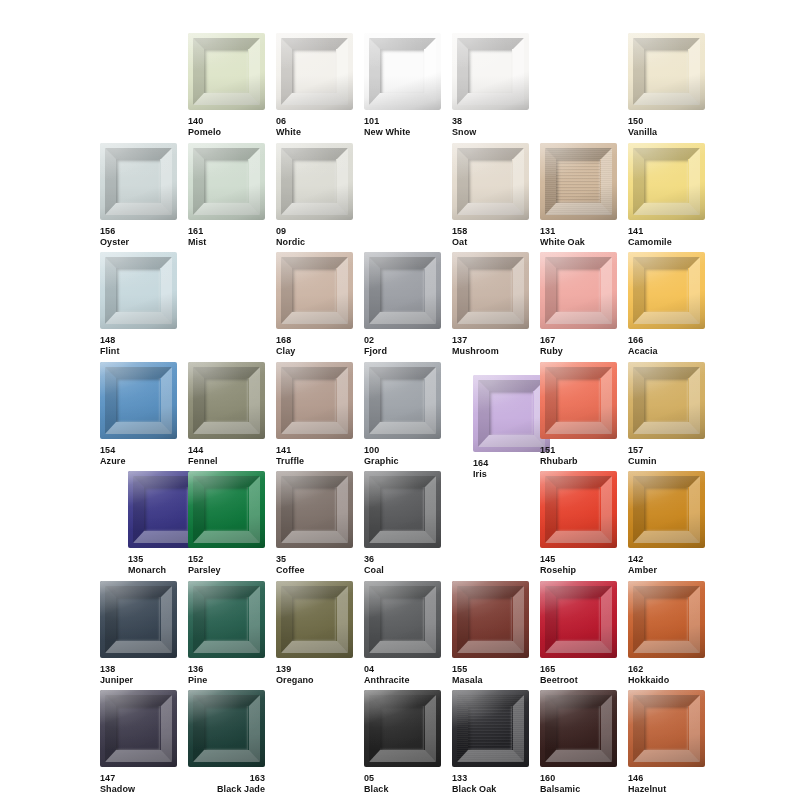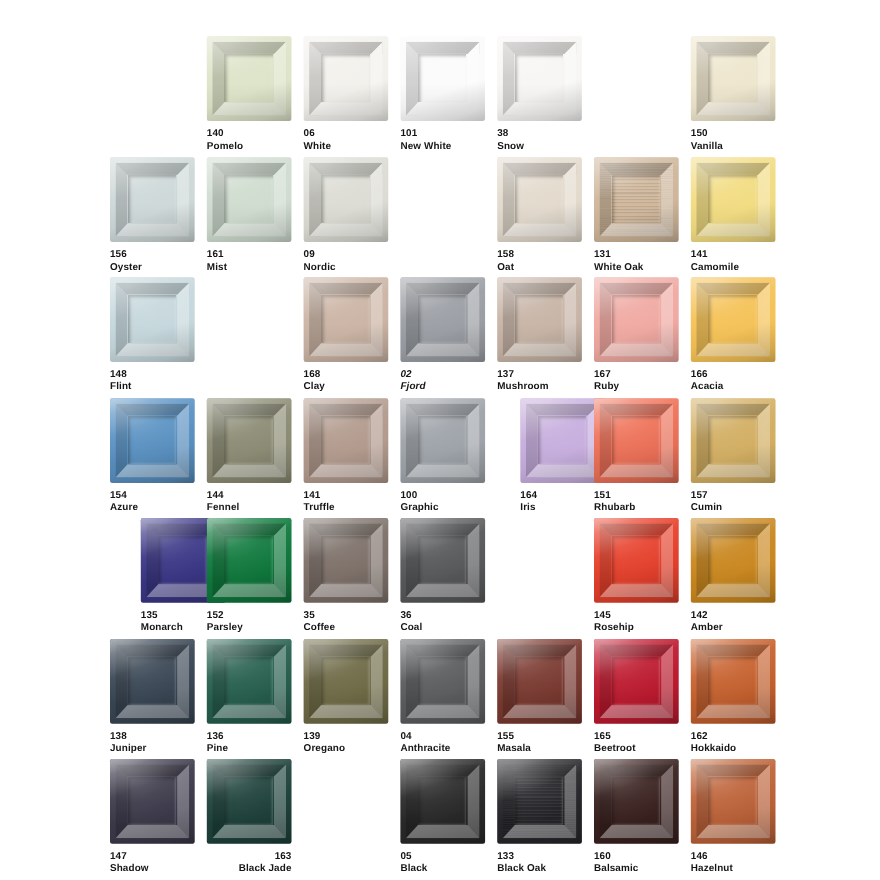--- a/index.html
+++ b/index.html
@@ -294,21 +294,21 @@
         <div class="molding"></div>
         <div class="field"></div>
         <div class="frame-top"></div>
         <div class="sheen"></div>
       </div>
       <div class="caption">
         <span class="code">168</span>
         <span class="name">Clay</span>
       </div>
     </div>
-    <div class="swatch-cell" style="left: 364px; top: 252px; font-style: italic;">
+    <div class="swatch-cell" style="left: 364px; top: 252px;">
       <div class="panel" style="--base: #9b9ea4;">
         <div class="molding"></div>
         <div class="field"></div>
         <div class="frame-top"></div>
         <div class="sheen"></div>
       </div>
       <div class="caption">
         <span class="code">02</span>
         <span class="name">Fjord</span>
       </div>
@@ -390,21 +390,21 @@
         <div class="molding"></div>
         <div class="field"></div>
         <div class="frame-top"></div>
         <div class="sheen"></div>
       </div>
       <div class="caption">
         <span class="code">100</span>
         <span class="name">Graphic</span>
       </div>
     </div>
-    <div class="swatch-cell" style="left: 452px; top: 362px; padding-left: 21px;">
+    <div class="swatch-cell" style="left: 452px; top: 375px; padding-left: 21px;">
       <div class="panel" style="--base: #c7aede;">
         <div class="molding"></div>
         <div class="field"></div>
         <div class="frame-top"></div>
         <div class="sheen"></div>
       </div>
       <div class="caption">
         <span class="code">164</span>
         <span class="name">Iris</span>
       </div>

